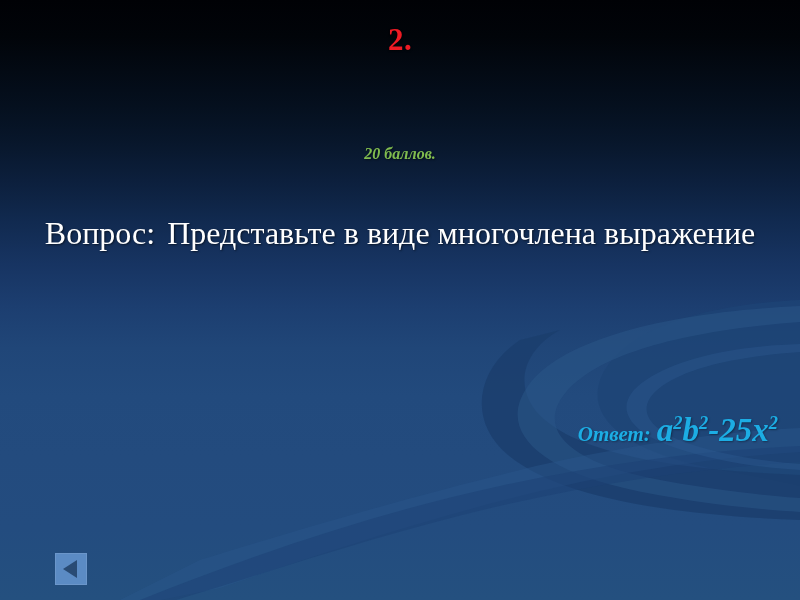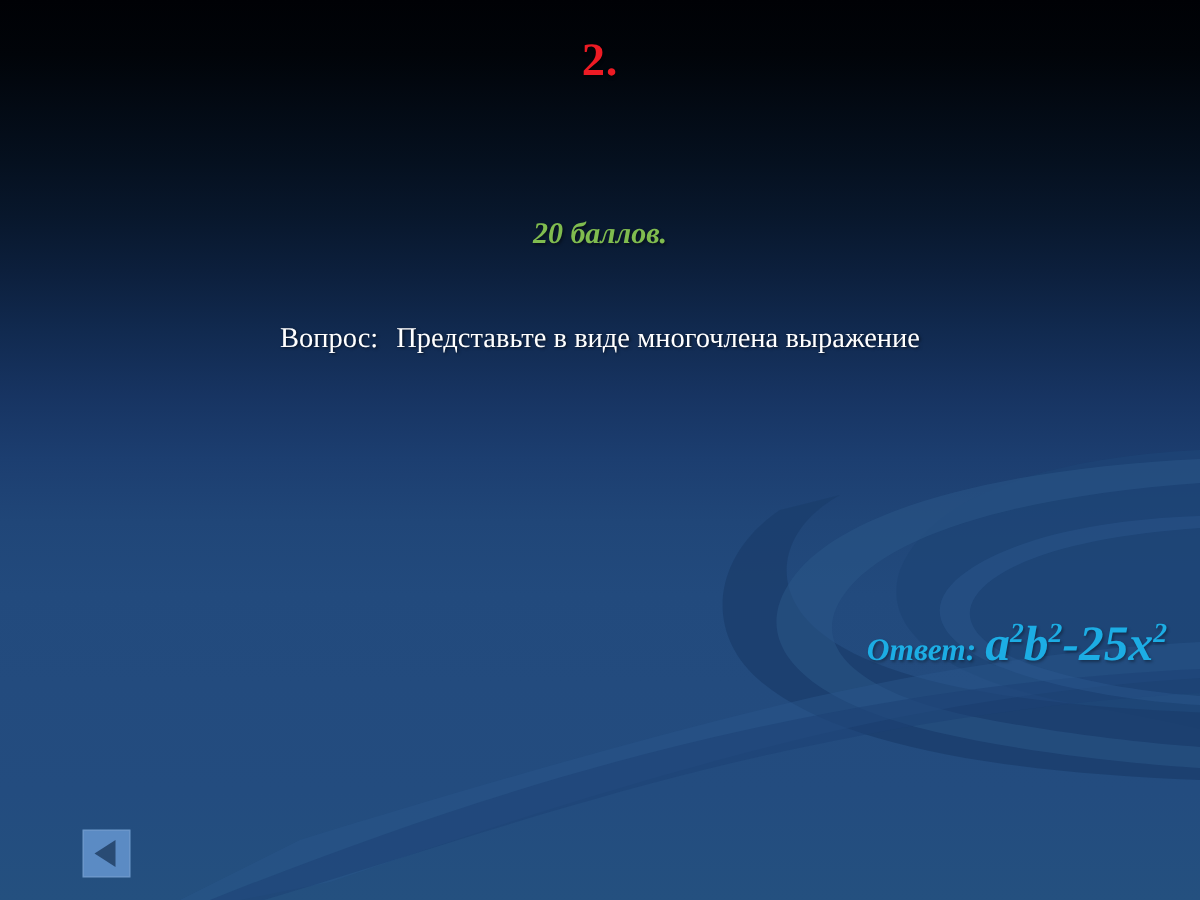--- a/index.html
+++ b/index.html
@@ -51,34 +51,34 @@
     text-shadow: 0 1px 2px rgba(0,0,0,0.55);
   }
 
   .score {
     position: absolute;
     top: 145px;
     left: 0;
     width: 100%;
     text-align: center;
     color: #80BC4F;
-    font-size: 20px;
+    font-size: 16px;
     font-weight: bold;
     font-style: italic;
     text-shadow: 1px 1px 2px rgba(0,0,0,0.45);
   }
 
   .question-line {
     position: absolute;
     top: 215px;
     left: 0;
     width: 100%;
     text-align: center;
     color: #FFFFFF;
-    font-size: 19px;
+    font-size: 32px;
     white-space: nowrap;
     text-shadow: 1px 1px 2px rgba(0,0,0,0.55);
   }
   .question-line .q-label { margin-right: 12px; }
 
   .expression {
     position: absolute;
     top: 267px;
     left: 0;
     width: 100%;

